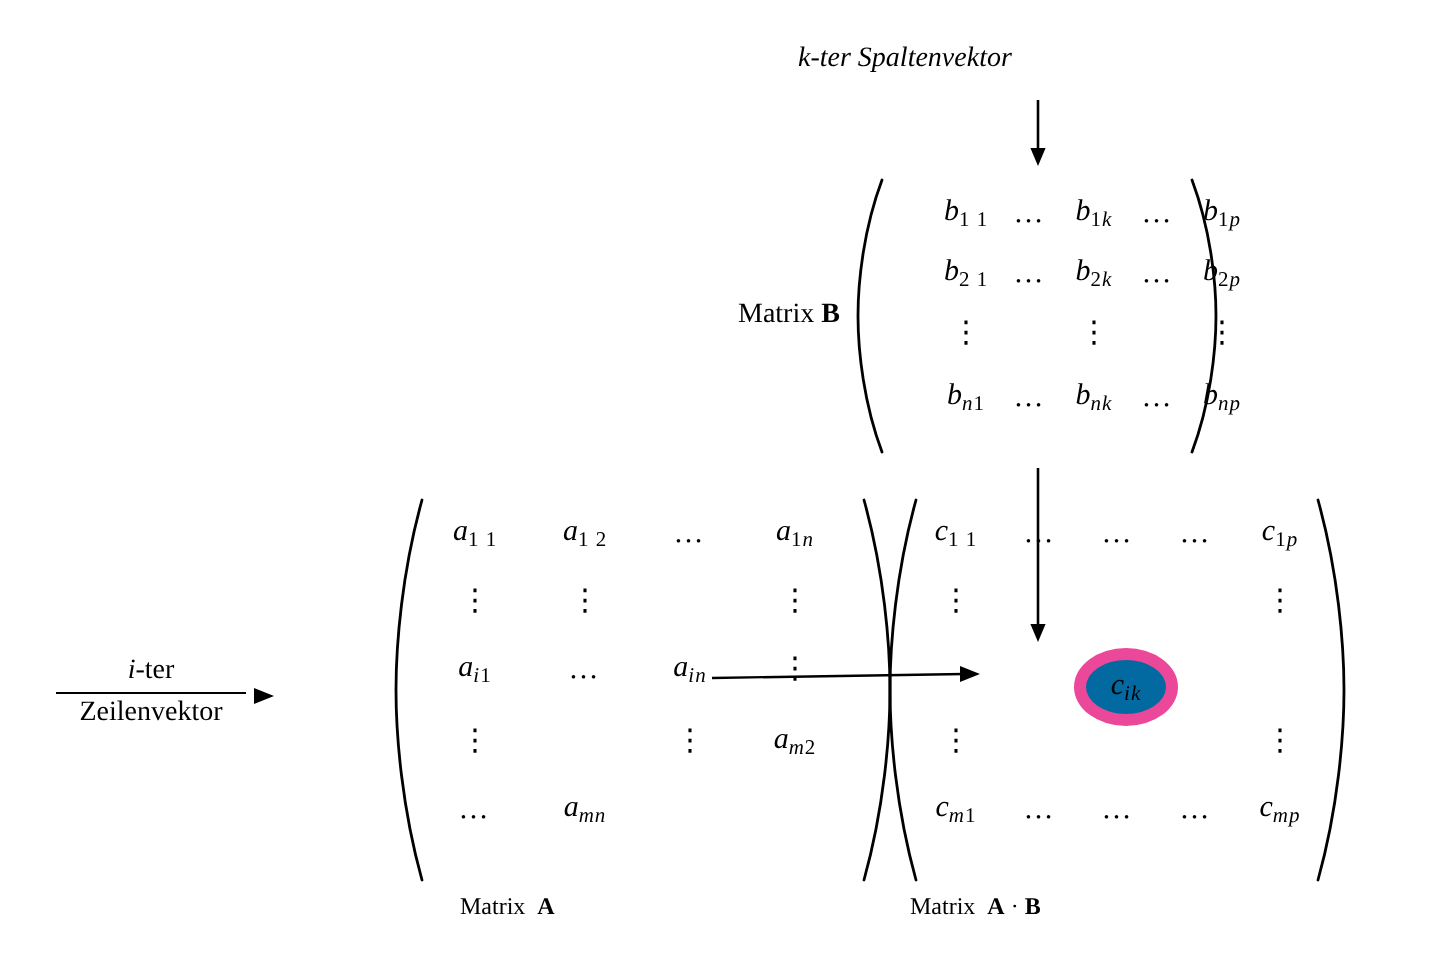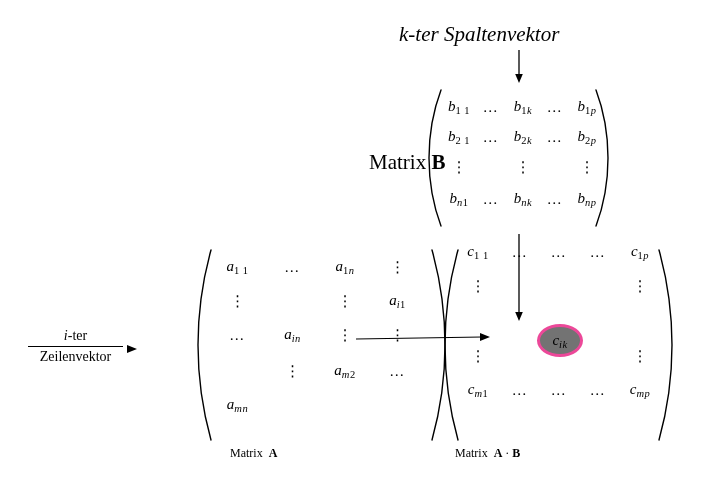--- a/index.html
+++ b/index.html
@@ -70,21 +70,21 @@
 
   
   .paren {
     position: absolute;
     pointer-events: none;
   }
 
   
   .label {
     font-family: "Liberation Serif", serif;
-    font-size: 21px;
+    font-size: 14px;
     white-space: nowrap;
     text-align: center;
   }
   .label .bold {
     font-weight: bold;
     font-style: normal;
   }
   .label .it { font-style: italic; }
 
   .caption {
@@ -94,22 +94,22 @@
     text-align: left;
   }
   .caption .bold { font-weight: bold; }
 
   
   .circle-el {
     position: absolute;
     width: 40px;
     height: 27px;
     border-radius: 50%;
-    border: 3px solid #ec4899;
-    background: #737373;
+    border: 6px solid #ec4899;
+    background: #0369a1;
     display: flex;
     align-items: center;
     justify-content: center;
   }
 
   
   .frac-label {
     position: absolute;
     text-align: center;
     font-size: 14px;
@@ -145,21 +145,21 @@
       <path d="M14 2 C5 26, 2 52, 2 70 C2 88, 5 114, 14 138" stroke="#000" stroke-width="1.4" fill="none" stroke-linecap="round"></path>
     </svg>
   </div>
 
   <div class="paren" style="left:594px; top:88px;">
     <svg width="16" height="140" viewBox="0 0 16 140">
       <path d="M2 2 C11 26, 14 52, 14 70 C14 88, 11 114, 2 138" stroke="#000" stroke-width="1.4" fill="none" stroke-linecap="round"></path>
     </svg>
   </div>
 
-  <div class="matrix" style="left:441px; top:92px; grid-template-columns: 36px 28px 36px 28px 36px; grid-template-rows: 30px 30px 32px 30px;">
+  <div class="matrix" style="left:465px; top:92px; grid-template-columns: 36px 28px 36px 28px 36px; grid-template-rows: 30px 30px 32px 30px;">
 
     <div class="cell">
         <span class="mathvar">b<span class="sub">1 1</span></span>
       </div>
     <div class="cell dots">…</div>
     <div class="cell">
         <span class="mathvar">b<span class="sub">1</span><span class="sub-it">k</span></span>
       </div>
     <div class="cell dots">…</div>
     <div class="cell">
@@ -225,20 +225,23 @@
     <svg width="17" height="194" viewBox="0 0 17 194">
       <path d="M2 2 C12 38, 15 74, 15 97 C15 120, 12 156, 2 192" stroke="#000" stroke-width="1.4" fill="none" stroke-linecap="round"></path>
     </svg>
   </div>
 
   <div class="matrix" style="left:210px; top:252px; grid-template-columns: 55px 55px 50px 55px; grid-template-rows: 34px 34px 36px 34px 34px;">
 
     <div class="cell">
         <span class="mathvar">a<span class="sub">1 1</span></span>
       </div>
+    <div class="cell">
+        <span class="mathvar">a<span class="sub">1 2</span></span>
+      </div>
     <div class="cell dots">…</div>
     <div class="cell">
         <span class="mathvar">a<span class="sub">1</span><span class="sub-it">n</span></span>
       </div>
 
     <div class="cell vdots">⋮</div>
     <div class="cell vdots">⋮</div>
     <div class="cell"></div>
     <div class="cell vdots">⋮</div>
 
@@ -272,21 +275,21 @@
     <svg width="17" height="194" viewBox="0 0 17 194">
       <path d="M15 2 C5 38, 2 74, 2 97 C2 120, 5 156, 15 192" stroke="#000" stroke-width="1.4" fill="none" stroke-linecap="round"></path>
     </svg>
   </div>
   <div class="paren" style="left:657px; top:248px;">
     <svg width="17" height="194" viewBox="0 0 17 194">
       <path d="M2 2 C12 38, 15 74, 15 97 C15 120, 12 156, 2 192" stroke="#000" stroke-width="1.4" fill="none" stroke-linecap="round"></path>
     </svg>
   </div>
 
-  <div class="matrix" style="left:455px; top:237px; grid-template-columns: 46px 38px 40px 38px 46px; grid-template-rows: 34px 34px 36px 34px 34px;">
+  <div class="matrix" style="left:455px; top:252px; grid-template-columns: 46px 38px 40px 38px 46px; grid-template-rows: 34px 34px 36px 34px 34px;">
 
     <div class="cell">
         <span class="mathvar">c<span class="sub">1 1</span></span>
       </div>
     <div class="cell dots">…</div>
     <div class="cell dots">…</div>
     <div class="cell dots">…</div>
     <div class="cell">
         <span class="mathvar">c<span class="sub">1</span><span class="sub-it">p</span></span>
       </div>

